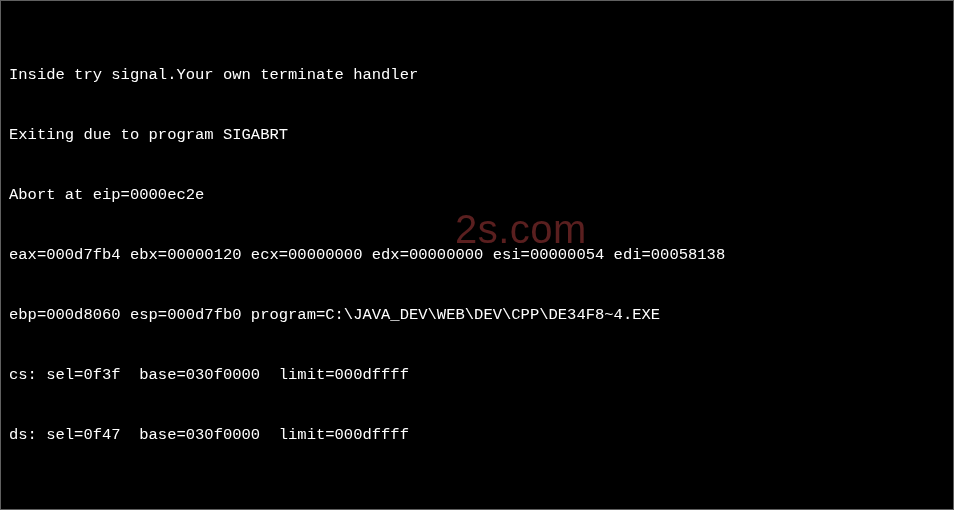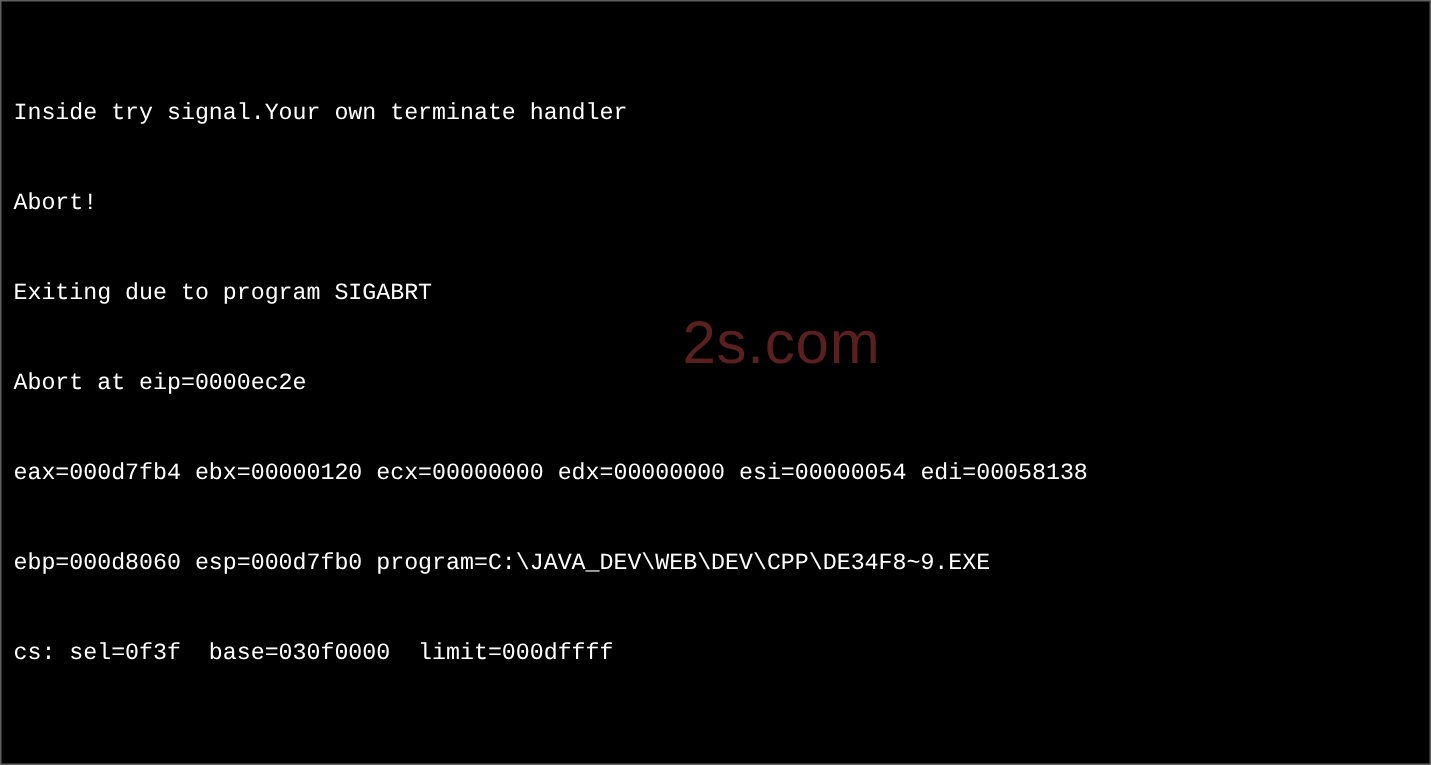--- a/index.html
+++ b/index.html
@@ -40,26 +40,26 @@
     position: relative;
     z-index: 1;
   }
 </style>
 </head>
 <body>
 
 <div class="terminal">
   <div class="watermark">2s.com</div>
   <div class="line">Inside try signal.Your own terminate handler</div>
-  <div class="line">Abort!</div>
   <div class="line">Exiting due to program SIGABRT</div>
   <div class="line">Abort at eip=0000ec2e</div>
   <div class="line">eax=000d7fb4 ebx=00000120 ecx=00000000 edx=00000000 esi=00000054 edi=00058138</div>
-  <div class="line">ebp=000d8060 esp=000d7fb0 program=C:\JAVA_DEV\WEB\DEV\CPP\DE34F8~9.EXE</div>
+  <div class="line">ebp=000d8060 esp=000d7fb0 program=C:\JAVA_DEV\WEB\DEV\CPP\DE34F8~4.EXE</div>
   <div class="line">cs: sel=0f3f  base=030f0000  limit=000dffff</div>
+  <div class="line">ds: sel=0f47  base=030f0000  limit=000dffff</div>
   
   
   
   
   
   <div class="line"></div>
   
   
   
   

